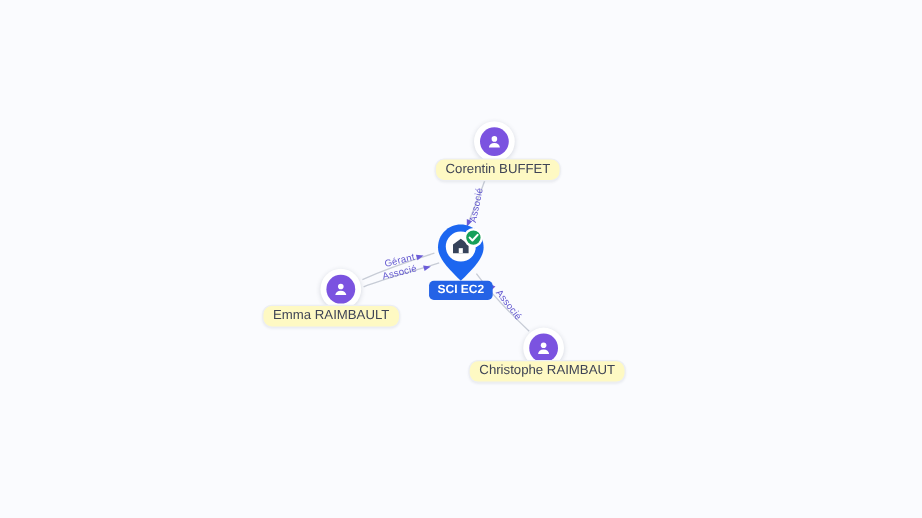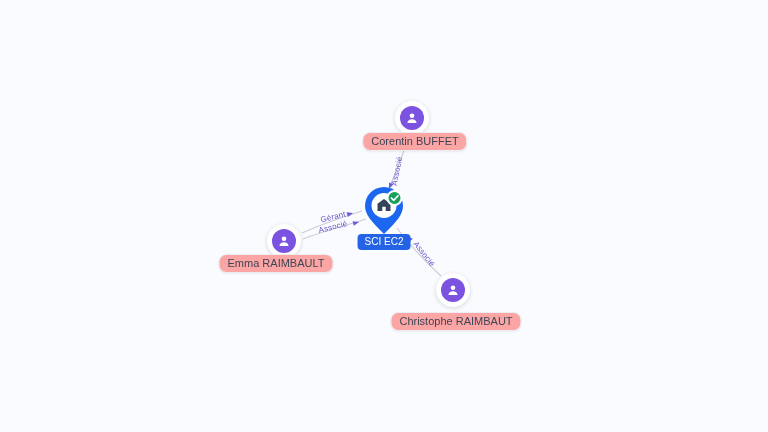--- a/index.html
+++ b/index.html
@@ -31,34 +31,34 @@
     box-shadow:0 1px 4px rgba(40,50,80,.18);
     display:flex;align-items:center;justify-content:center;
   }
   .avatar-inner{
     width:24px;height:24px;border-radius:50%;
     background:#7b53e0;
     display:flex;align-items:center;justify-content:center;
   }
   .name-pill{
     position:absolute;transform:translateX(-50%);
-    background:#fca5a5;
+    background:#fef9c3;
     border:1px solid #eceef3;
     box-shadow:0 1px 2px rgba(40,50,80,.08);
     border-radius:8px;
     padding:2px 8px;
     font-size:11px;line-height:13px;color:#3f4455;
     white-space:nowrap;
   }
   .company-label{
     position:absolute;transform:translateX(-50%);
     background:#2463e6;color:#ffffff;
     border-radius:4px;
     padding:2px 7px;
-    font-size:10px;line-height:12px;font-weight:normal;
+    font-size:10px;line-height:12px;font-weight:bold;
     white-space:nowrap;z-index:5;
   }
   .company-pin{position:absolute;z-index:4;}
 </style>
 </head>
 <body>
 
 <div class="stage">
 
   <svg class="edges" width="768" height="432" viewBox="0 0 768 432">
@@ -103,21 +103,21 @@
 
   <div class="node">
     <div class="avatar" style="left:436px;top:273px;">
       <div class="avatar-inner">
         <svg width="16" height="16" viewBox="0 0 24 24">
           <circle cx="12" cy="8.6" r="3.5" fill="#ffffff"></circle>
           <path d="M12,13.8 c-4,0 -6.7,2.4 -6.9,5.6 l13.8,0 c-0.2,-3.2 -2.9,-5.6 -6.9,-5.6 z" fill="#ffffff"></path>
         </svg>
       </div>
     </div>
-    <div class="name-pill" style="left:456px;top:312px;">Christophe RAIMBAUT</div>
+    <div class="name-pill" style="left:456px;top:300px;">Christophe RAIMBAUT</div>
   </div>
 
   <div class="node">
     <svg class="company-pin" style="left:361px;top:184px;" width="46" height="54" viewBox="0 0 46 54">
       <path d="M23,3 C12.4,3 4,11.4 4,22 C4,30.2 10.2,37.6 23,50 C35.8,37.6 42,30.2 42,22 C42,11.4 33.6,3 23,3 Z" fill="#1c66f0"></path>
       <circle cx="23" cy="21.5" r="12.5" fill="#ffffff"></circle>
       <g>
         <path d="M16.5,27 v-7.2 l6.5,-4.8 6.5,4.8 v7.2 z" fill="#36435a"></path>
         <rect x="21.3" y="22.8" width="3.4" height="4.2" fill="#ffffff"></rect>
       </g>

